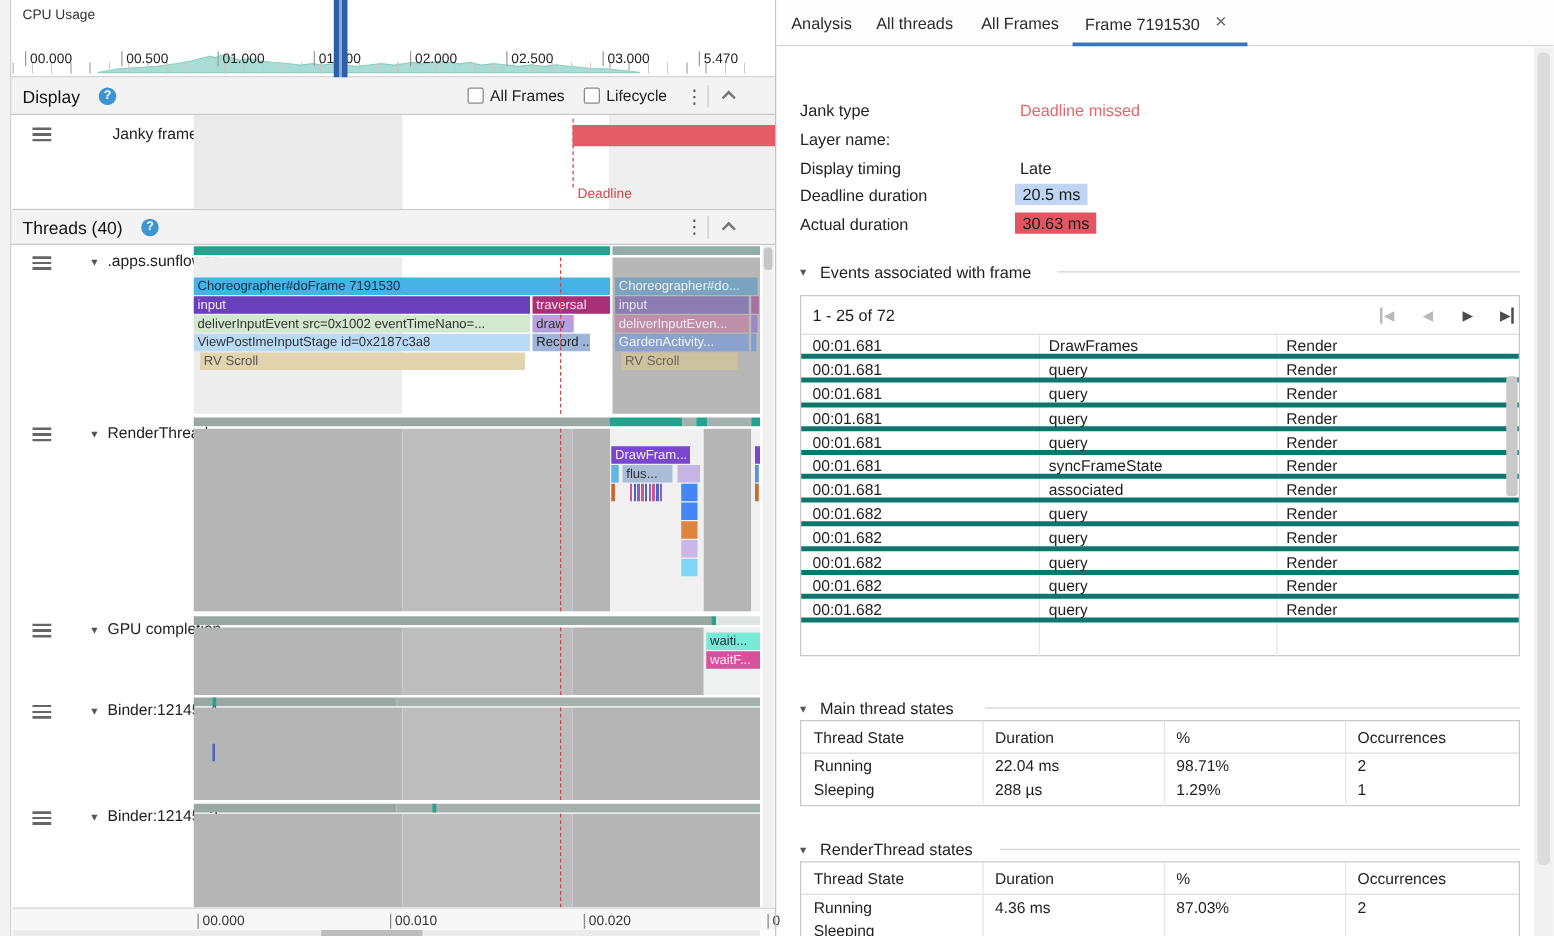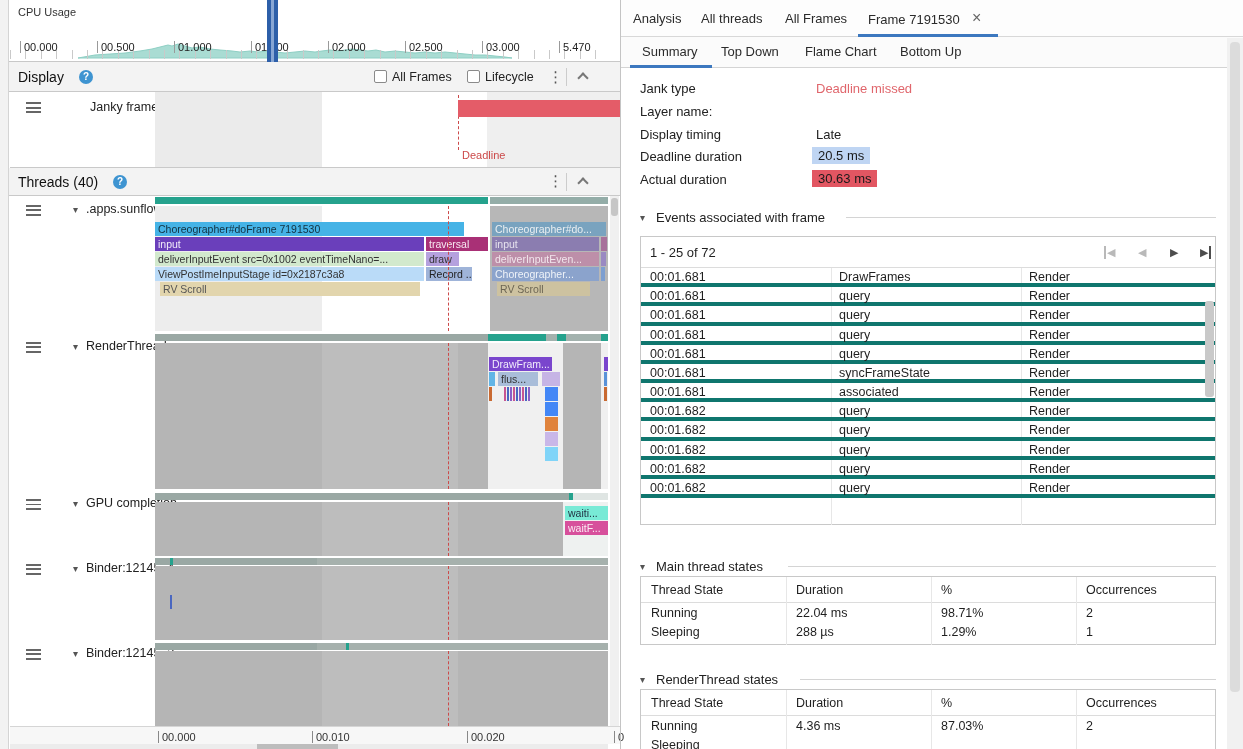--- a/index.html
+++ b/index.html
@@ -131,34 +131,34 @@
 
   <div>
     <div class="abs hamb" style="left:26px;top:205px"></div>
     <div class="abs caret" style="left:73px;top:204px">▾</div>
     <div class="abs rowname" style="left:86px;top:202px">.apps.sunflower</div>
     <div class="abs" style="left:155px;top:197px;width:333px;height:7px;background:#25a28d"></div>
     <div class="abs" style="left:490px;top:197px;width:118px;height:7px;background:#94ada8"></div>
     <div class="abs" style="left:155px;top:206px;width:167px;height:125px;background:#ededed"></div>
     <div class="abs" style="left:322px;top:206px;width:166px;height:125px;background:#ffffff"></div>
     <div class="abs" style="left:490px;top:206px;width:118px;height:125px;background:#b7b7b7"></div>
-    <div class="bar" style="left:155px;top:222px;width:309px;background:#45b3e6;color:#12303f">Choreographer#doFrame 7191530</div>
+    <div class="bar" style="left:155px;top:222px;width:333px;background:#45b3e6;color:#12303f">Choreographer#doFrame 7191530</div>
     <div class="bar" style="left:155px;top:237px;width:269px;background:#6a3fbb;color:#f0eaf9">input</div>
     <div class="bar" style="left:426px;top:237px;width:62px;background:#a93076;color:#f7e8f0">traversal</div>
     <div class="bar" style="left:155px;top:252px;width:269px;background:#d2e9cd;color:#333">deliverInputEvent src=0x1002 eventTimeNano=...</div>
     <div class="bar" style="left:426px;top:252px;width:33px;background:#b5a1de;color:#333">draw</div>
     <div class="bar" style="left:155px;top:267px;width:269px;background:#badbf8;color:#333">ViewPostImeInputStage id=0x2187c3a8</div>
     <div class="bar" style="left:426px;top:267px;width:46px;background:#9fb4d9;color:#222">Record ...</div>
     <div class="bar" style="left:160px;top:282px;width:260px;background:#e2d5ad;color:#555">RV Scroll</div>
     <div class="bar" style="left:492px;top:222px;width:114px;background:#79a3bf;color:#e9eef1">Choreographer#do...</div>
     <div class="bar" style="left:492px;top:237px;width:107px;background:#8b7db0;color:#e6e2ee">input</div>
     <div class="bar" style="left:601px;top:237px;width:6px;background:#a8719b"></div>
     <div class="bar" style="left:492px;top:252px;width:107px;background:#bd8fa9;color:#f1e6ec">deliverInputEven...</div>
     <div class="bar" style="left:601px;top:252px;width:5px;background:#9a89c2"></div>
-    <div class="bar" style="left:492px;top:267px;width:107px;background:#8ba3cc;color:#eef2f8">Choreographer...</div>
+    <div class="bar" style="left:492px;top:267px;width:107px;background:#8ba3cc;color:#eef2f8">GardenActivity...</div>
     <div class="bar" style="left:601px;top:267px;width:4px;background:#7e9fd0"></div>
     <div class="bar" style="left:497px;top:282px;width:93px;background:#cdc2a0;color:#6d6654">RV Scroll</div>
     <div class="dash" style="left:448px;top:206px;height:125px"></div>
   </div>
 
   <div>
     <div class="abs hamb" style="left:26px;top:342px"></div>
     <div class="abs caret" style="left:73px;top:341px">▾</div>
     <div class="abs rowname" style="left:86px;top:339px">RenderThread</div>
     <div class="abs" style="left:155px;top:334px;width:333px;height:7px;background:#9aa8a4"></div>
@@ -252,27 +252,20 @@
 
   <div class="abs" id="tabbar-top">
     <div class="tab" style="left:12px;top:11px">Analysis</div>
     <div class="tab" style="left:80px;top:11px">All threads</div>
     <div class="tab" style="left:164px;top:11px">All Frames</div>
     <div class="tab" style="left:247px;top:12px">Frame 7191530</div>
     <div class="close-x" style="left:351px;top:10px">×</div>
     <div class="tab-underline" style="left:237px;top:34px;width:140px"></div>
   </div>
 
-  <div class="abs" id="tabbar-sub">
-    <div class="tab" style="left:21px;top:7px">Summary</div>
-    <div class="tab" style="left:100px;top:7px">Top Down</div>
-    <div class="tab" style="left:184px;top:7px">Flame Chart</div>
-    <div class="tab" style="left:279px;top:7px">Bottom Up</div>
-    <div class="tab-underline" style="left:9px;top:28px;width:82px"></div>
-  </div>
 
   <div class="sum-label" style="top:81px">Jank type</div>
   <div class="sum-value" style="top:81px;color:#e0666c">Deadline missed</div>
   <div class="sum-label" style="top:104px">Layer name:</div>
   <div class="sum-label" style="top:127px">Display timing</div>
   <div class="sum-value" style="top:127px">Late</div>
   <div class="sum-label" style="top:149px">Deadline duration</div>
   <div class="chip" style="top:147px;background:#bfd5f3">20.5 ms</div>
   <div class="sum-label" style="top:172px">Actual duration</div>
   <div class="chip" style="top:170px;background:#e25662">30.63 ms</div>

